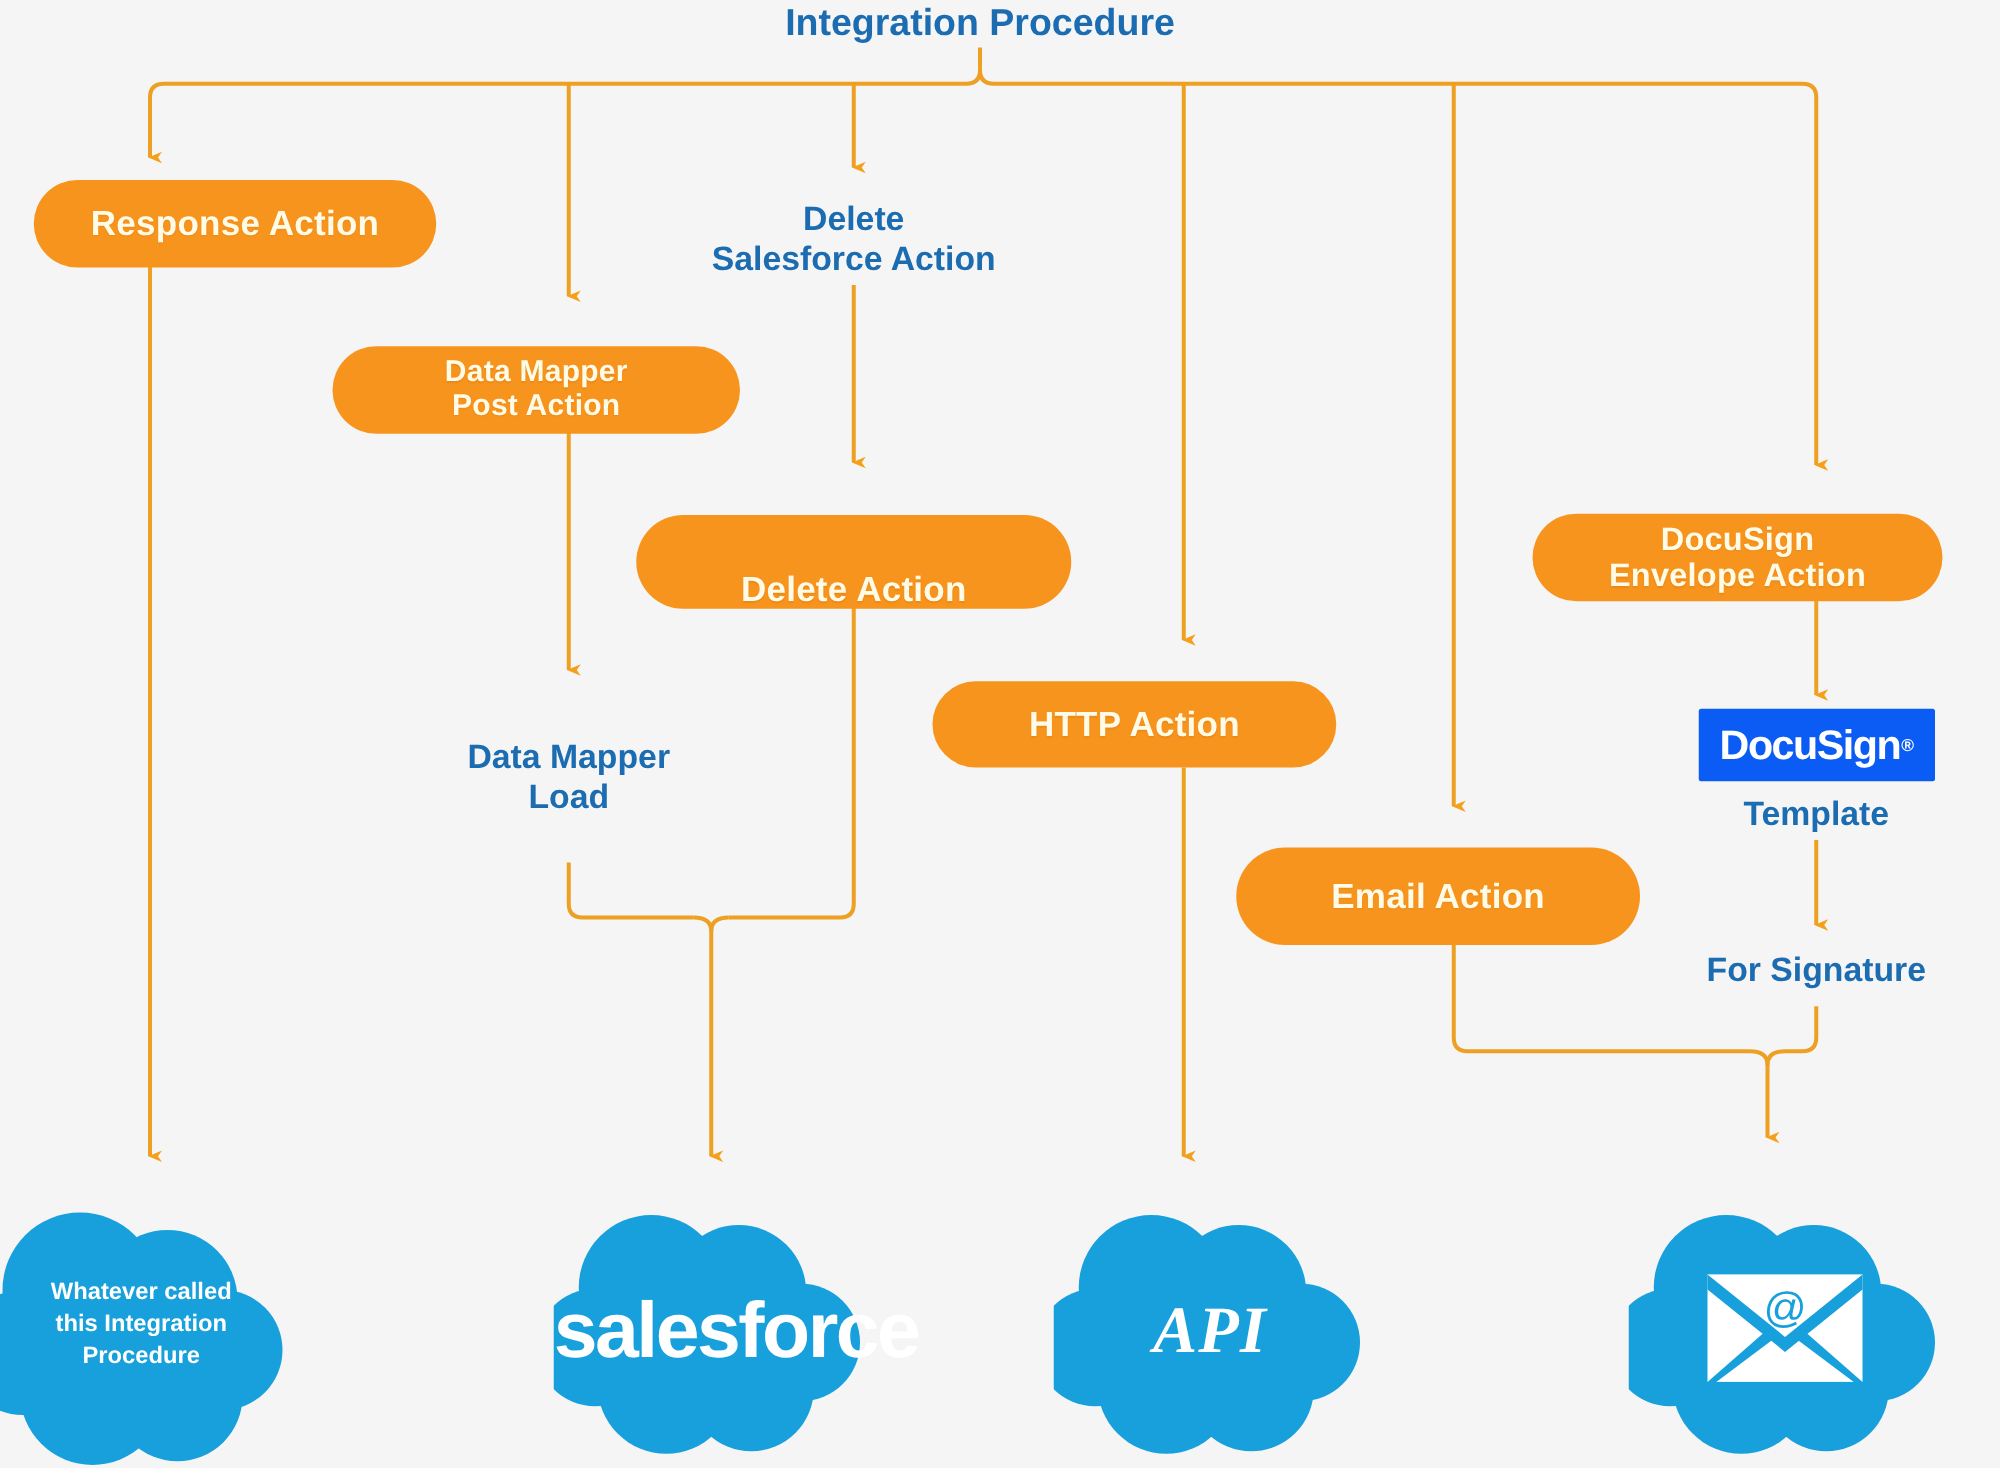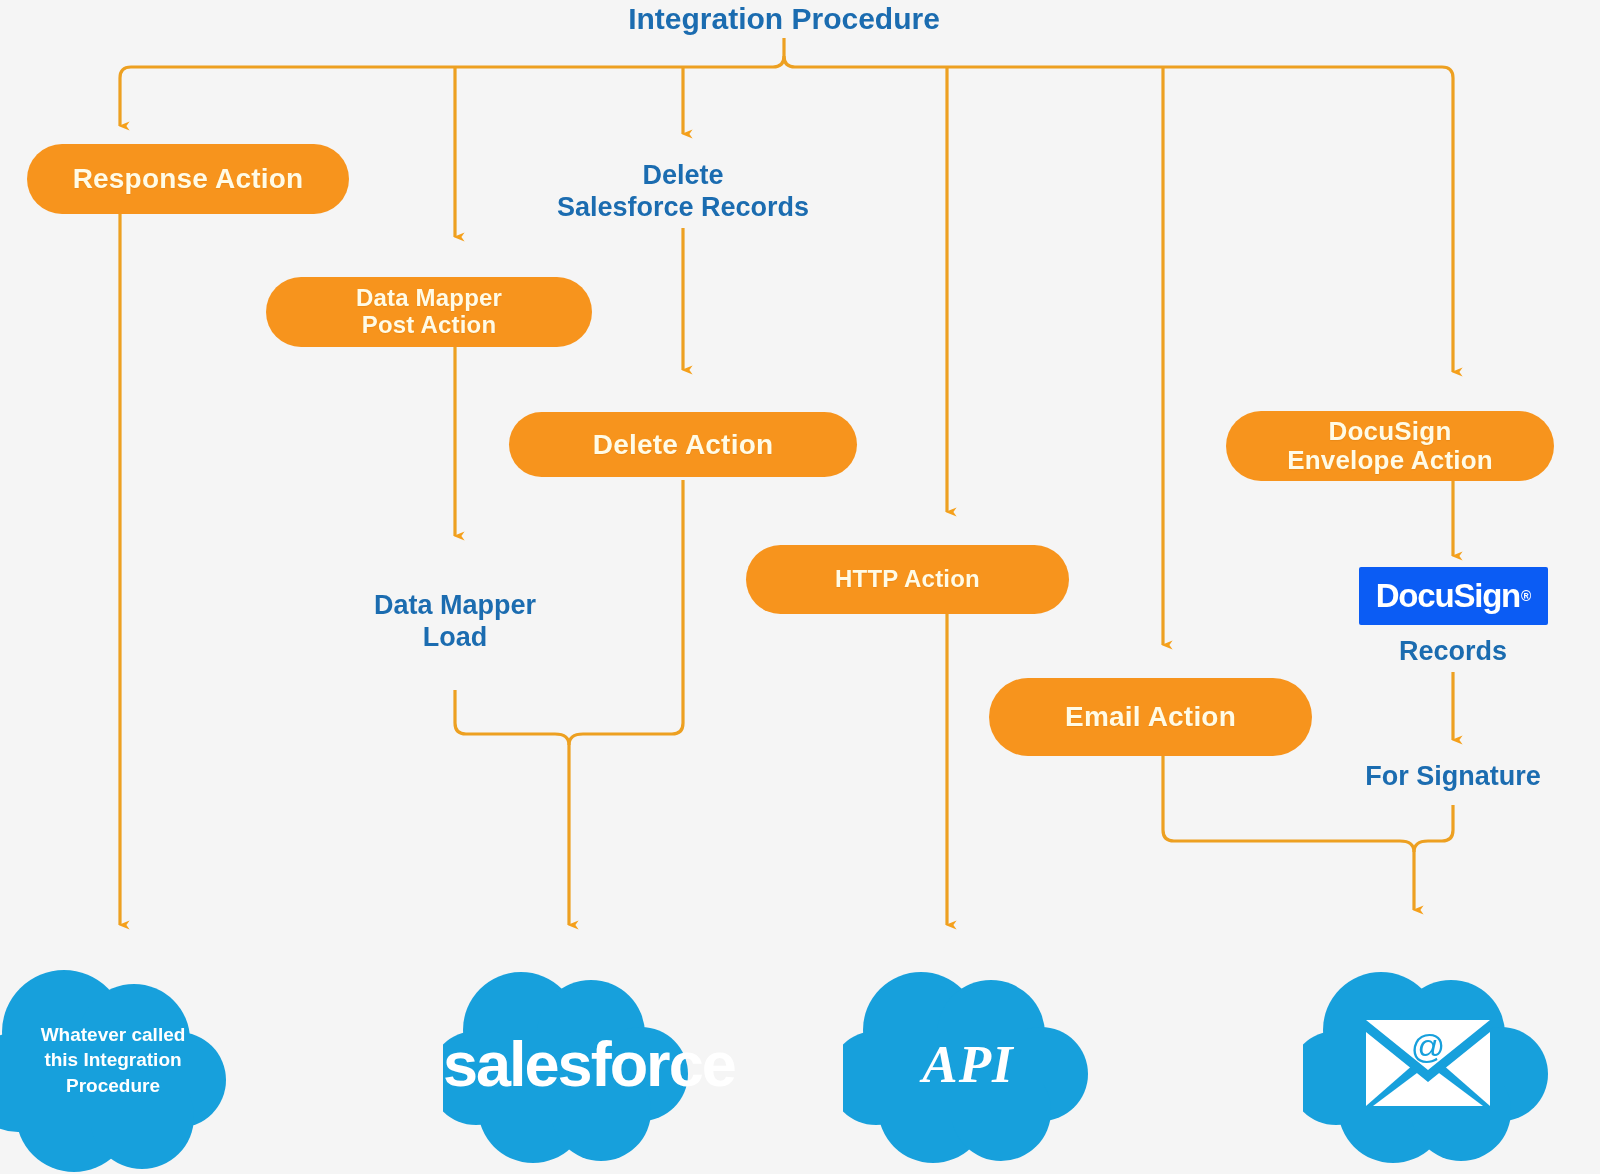--- a/index.html
+++ b/index.html
@@ -141,49 +141,49 @@
 
   <div class="node pill" style="left:27px; top:144px; width:322px; height:70px; font-size:28px;">
     <span>Response Action</span>
   </div>
 
   <div class="node pill" style="left:266px; top:277px; width:326px; height:70px; font-size:24px; flex-direction:column;">
     <span>Data Mapper</span>
     <span>Post Action</span>
   </div>
 
-  <div class="node pill" style="left:509px; top:412px; width:348px; height:65px; font-size:28px;">
+  <div class="node pill" style="left:509px; top:412px; width:348px; height:75px; font-size:28px;align-items:flex-end;">
     <span>Delete Action</span>
   </div>
 
-  <div class="node pill" style="left:746px; top:545px; width:323px; height:69px; font-size:24px;text-align:right;">
+  <div class="node pill" style="left:746px; top:545px; width:323px; height:69px; font-size:28px;text-align:right;">
     <span>HTTP Action</span>
   </div>
 
   <div class="node pill" style="left:989px; top:678px; width:323px; height:78px; font-size:28px;">
     <span>Email Action</span>
   </div>
 
   <div class="node pill" style="left:1226px; top:411px; width:328px; height:70px; font-size:26px; flex-direction:column;">
     <span>DocuSign</span>
     <span>Envelope Action</span>
   </div>
 
   <div class="node bluelabel" style="left:483px; top:154px; width:400px; height:76px; font-size:27px; flex-direction:column;justify-content:center;">
     <span>Delete</span>
-    <span>Salesforce Records</span>
+    <span>Salesforce Action</span>
   </div>
 
   <div class="node bluelabel" style="left:285px; top:584px; width:340px; height:76px; font-size:27px; flex-direction:column;">
     <span>Data Mapper</span>
     <span>Load</span>
   </div>
 
   <div class="node bluelabel" style="left:1303px; top:632px; width:300px; height:40px; font-size:27px;">
-    <span>Records</span>
+    <span>Template</span>
   </div>
 
   <div class="node bluelabel" style="left:1303px; top:757px; width:300px; height:40px; font-size:27px;">
     <span>For Signature</span>
   </div>
 
 
   <div class="node dslogo" style="left:1359px; top:567px; width:189px; height:58px; font-size:33px;">
     <span>DocuSign</span>
       <sup>®</sup>

